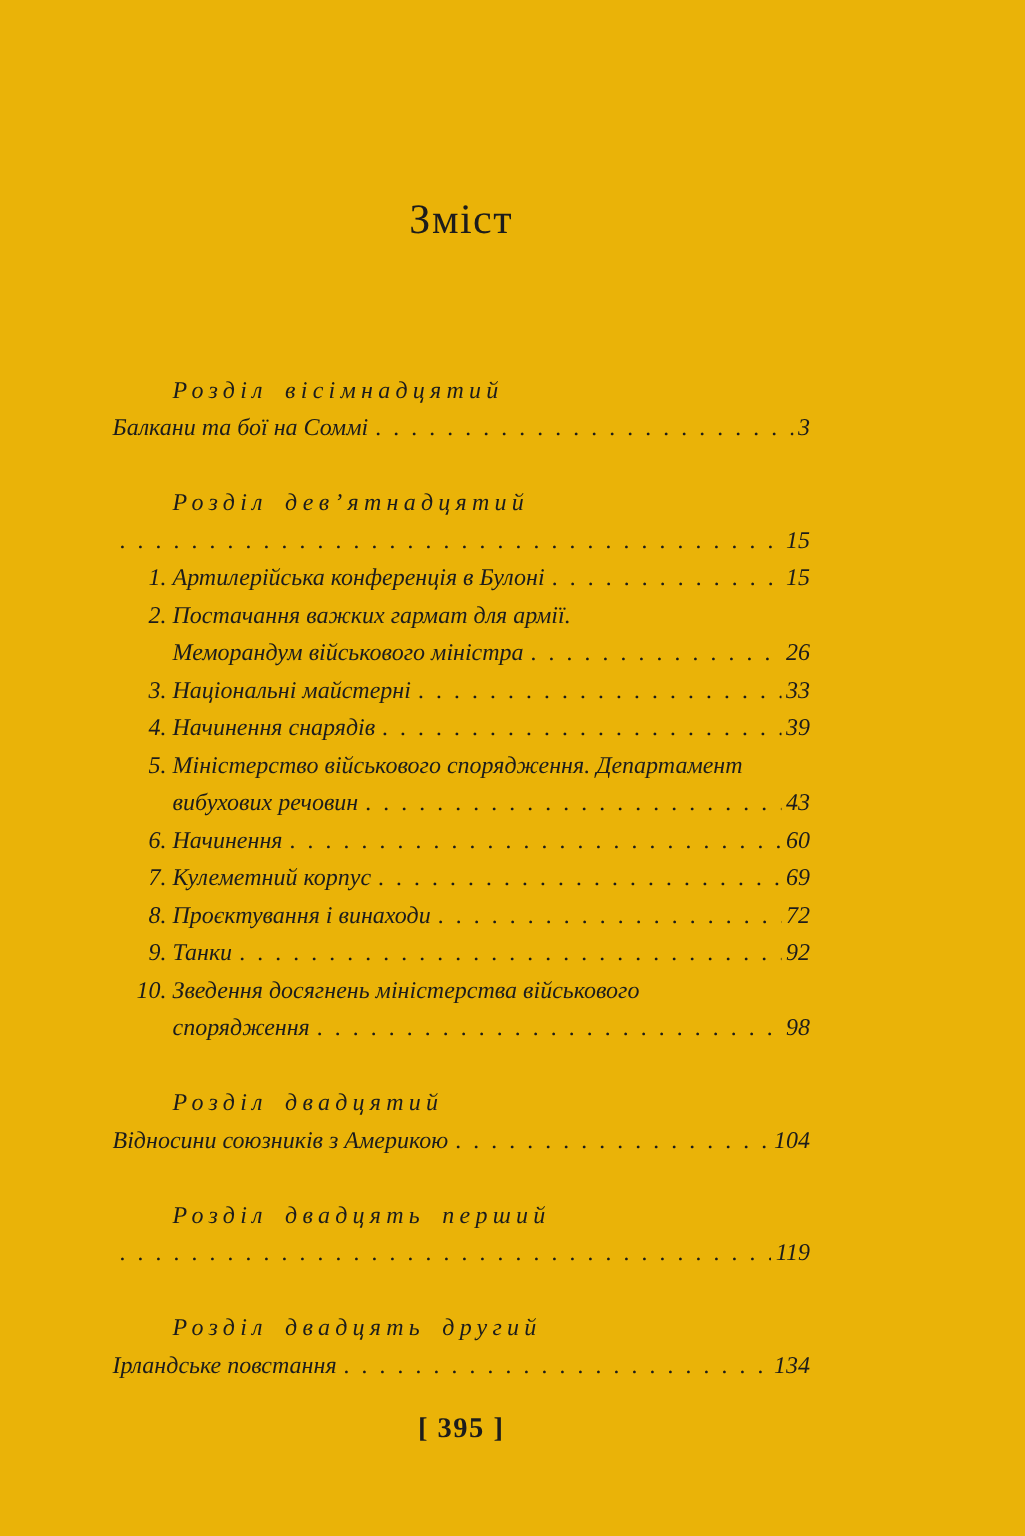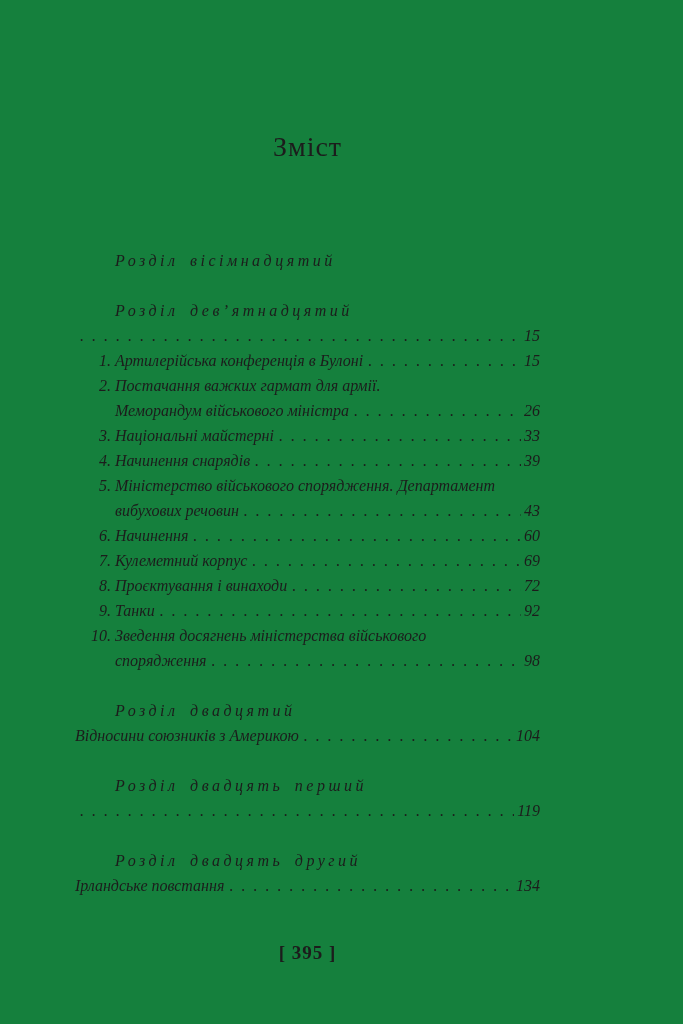--- a/index.html
+++ b/index.html
@@ -5,21 +5,21 @@
   html, body {
     margin: 0;
     padding: 0;
     background: #ffffff;
   }
   .page {
     position: relative;
     width: 683px;
     height: 1024px;
     margin: 0 auto;
-    background: #15803d;
+    background: #eab308;
     color: #1c1c1c;
     font-family: "Liberation Serif", "DejaVu Serif", serif;
     overflow: hidden;
   }
   .content {
     position: absolute;
     left: 75px;
     top: 0;
     width: 465px;
     padding-top: 130px;
@@ -94,20 +94,25 @@
 </head>
 <body>
 
 <div class="page">
   <div class="content">
 
     <h1 class="book-title">Зміст</h1>
 
     <div class="toc-section">
       <div class="row heading">Розділ вісімнадцятий</div>
+      <div class="row">
+        <span class="label">Балкани та бої на Соммі</span>
+        <span class="dots"></span>
+        <span class="pg">3</span>
+      </div>
     </div>
 
     <div class="toc-section">
       <div class="row heading">Розділ дев’ятнадцятий</div>
 
       <div class="row">
         <span class="dots"></span>
         <span class="pg">15</span>
       </div>
 

